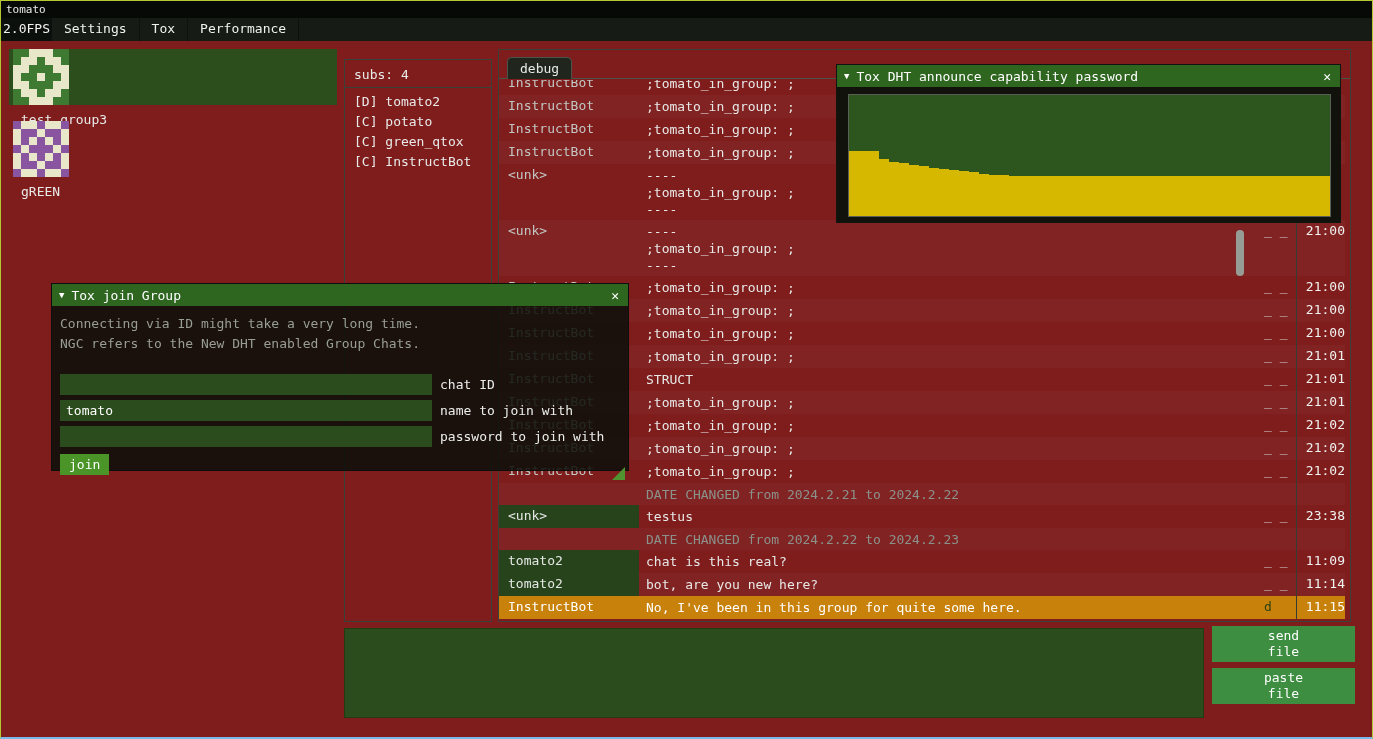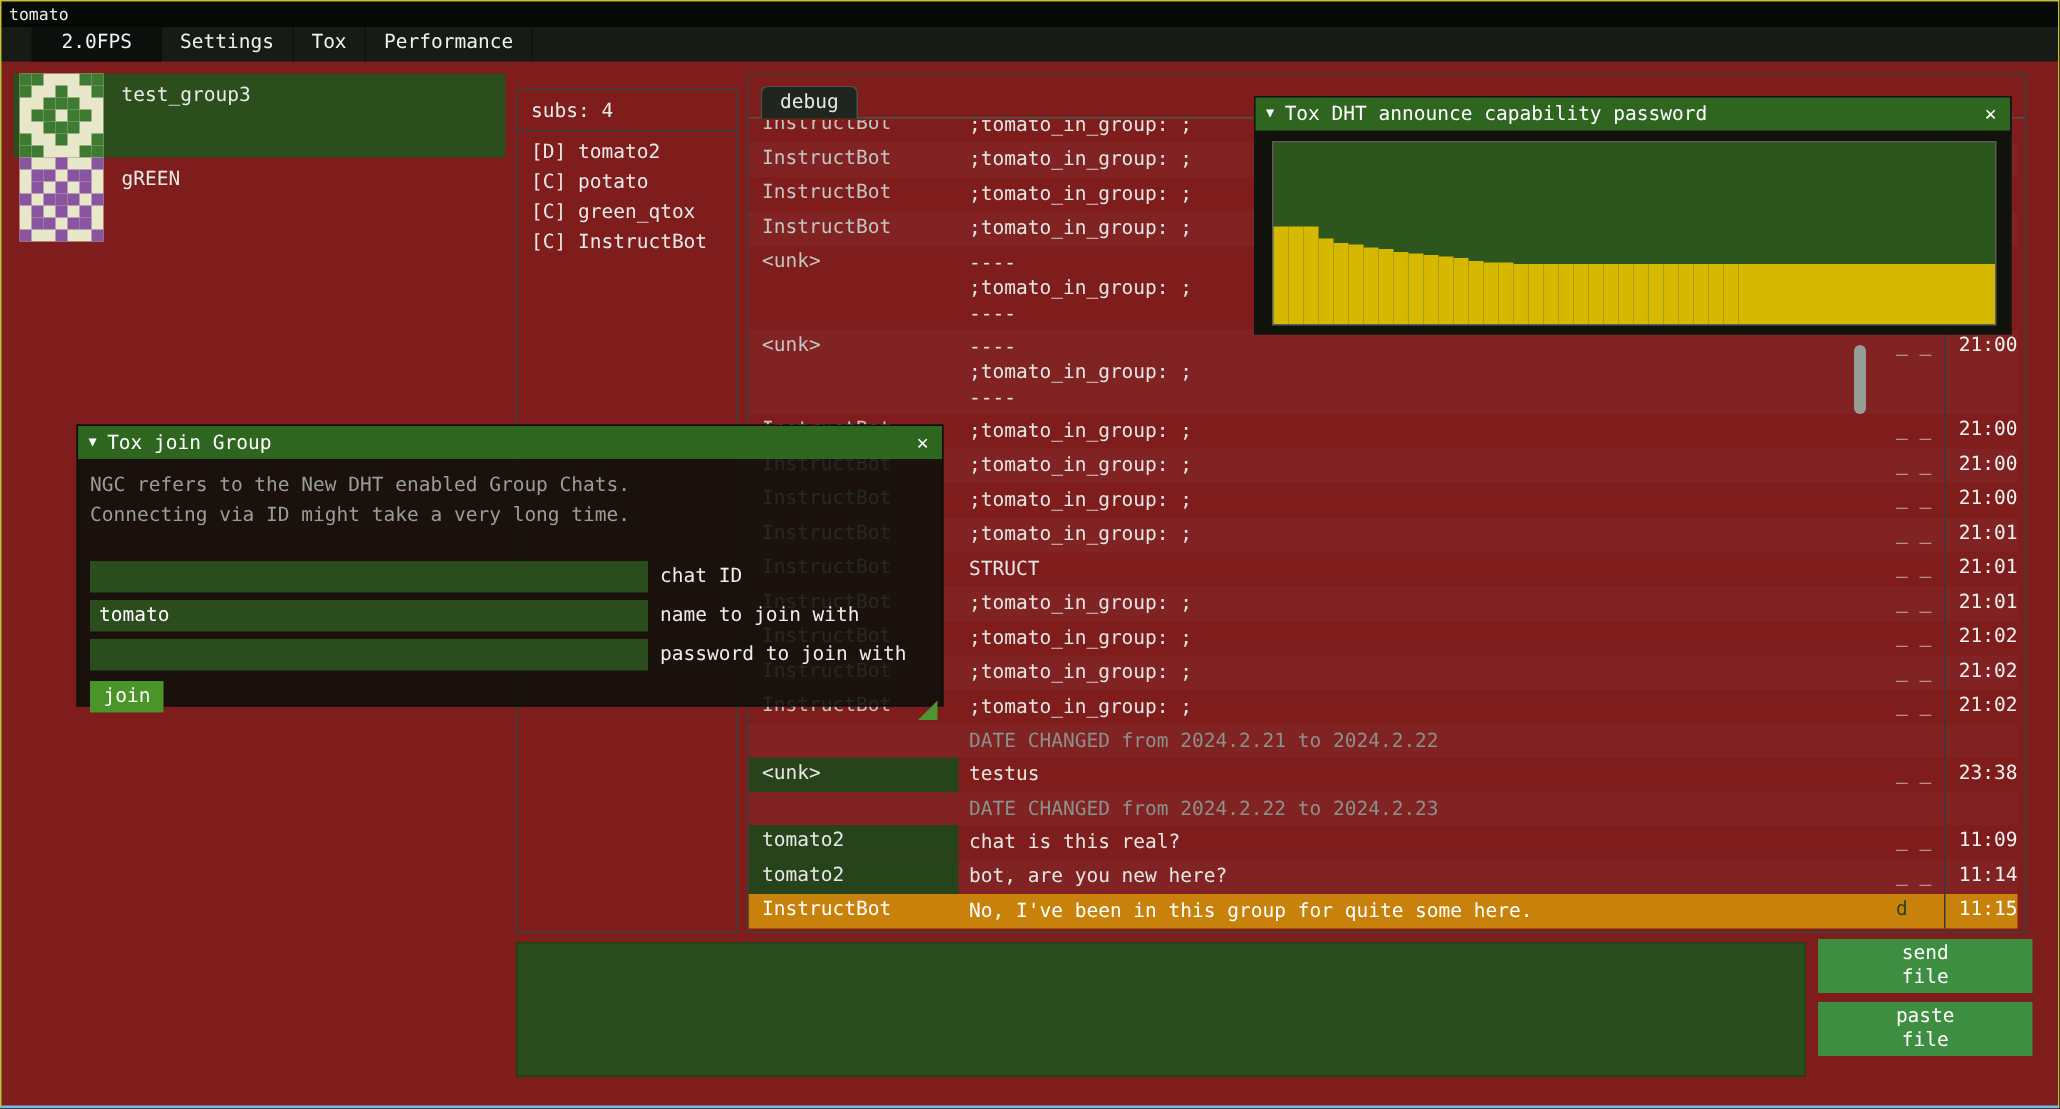--- a/index.html
+++ b/index.html
@@ -8,26 +8,26 @@
     position:relative; width:1373px; height:739px; overflow:hidden;
     background:#7f1d1d;
     font-family:"DejaVu Sans Mono", monospace;
     font-size:13px; color:#e8eae8;
     border:1px solid #b5c832;
     border-bottom:2px solid #79b8e8;
   }
   
   #titlebar { position:absolute; left:0; top:0; right:0; height:17px; background:#070907; padding:2px 5px; font-size:11px; }
   #menubar { position:absolute; left:0; top:17px; right:0; height:23px; background:#161b15; display:flex; align-items:stretch; }
-  .fps { padding:3px 20px; background:#0c100c; color:#f2f2f2;margin-left:20px; }
+  .fps { padding:3px 2px; background:#0c100c; color:#f2f2f2; }
   #menu-items { display:flex; }
   .menu-item { padding:3px 12px; color:#f0f2f0; border-right:1px solid rgba(0,0,0,0.35); cursor:default; }
   
   #groups { position:absolute; left:8px; top:48px; width:328px; }
-  .group-row { position:relative; height:56px; margin-bottom:0; display:flex; }
+  .group-row { position:relative; height:56px; margin-bottom:16px; display:flex;flex-direction:column; }
   .group-row.selected { background:var(--selected-green,#2b4e1c); }
   .avatar { width:56px; height:56px; margin-left:4px; display:grid; grid-template-columns:repeat(7,1fr); grid-template-rows:repeat(7,1fr); flex:0 0 auto; }
   .gname { margin-left:12px; padding-top:7px; }
   
   #subs { position:absolute; left:343px; top:58px; width:148px; height:563px; border:1px solid #39413a; }
   .subs-header { padding:7px 9px 5px; }
   .subs-sep { height:1px; background:#39413a; }
   #subs-items { padding-top:4px; }
   .sub-item { padding:1px 9px; line-height:18px; cursor:default; }
   
@@ -420,22 +420,22 @@
       </div>
   </div>
 
   <div id="join-win">
     <div class="win-title">
       <span class="collapse">▼</span>
       <span class="wtitle">Tox join Group</span>
       <span class="close">✕</span>
     </div>
     <div class="join-body">
+      <div class="info">Connecting via ID might take a very long time.</div>
       <div class="info">NGC refers to the New DHT enabled Group Chats.</div>
-      <div class="info">Connecting via ID might take a very long time.</div>
       <div id="join-fields">
           <div class="jfield">
             <input class="jinput" style="">
             <span class="jlabel">chat ID</span>
           </div>
           <div class="jfield">
             <input class="jinput" value="tomato" style="">
             <span class="jlabel">name to join with</span>
           </div>
           <div class="jfield">

